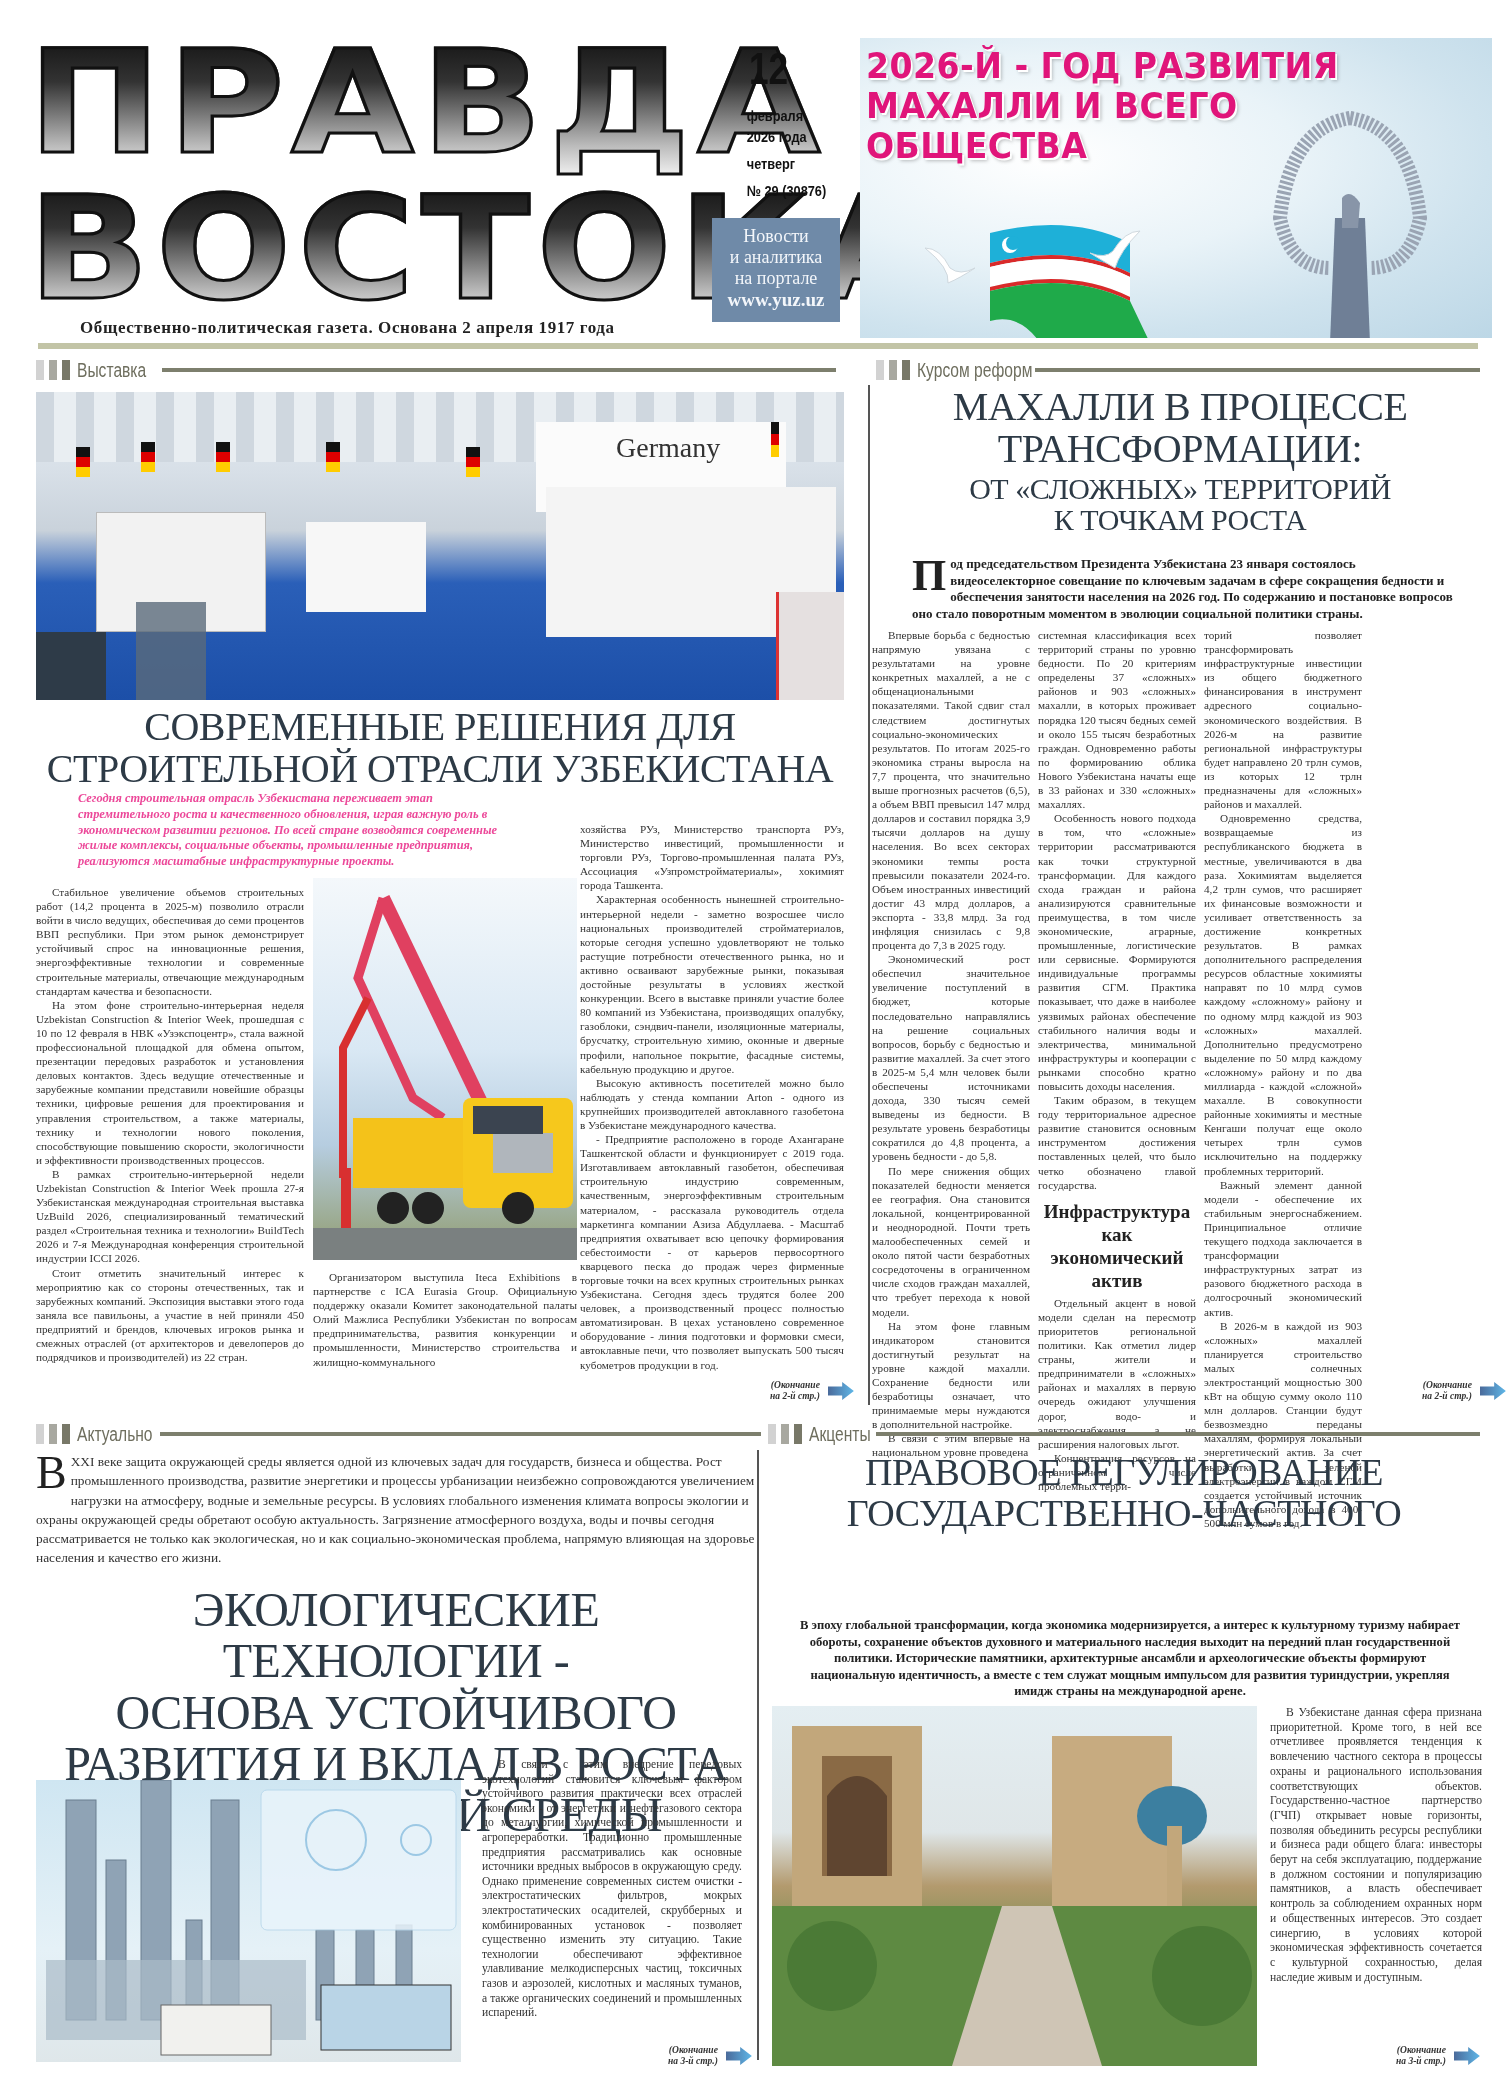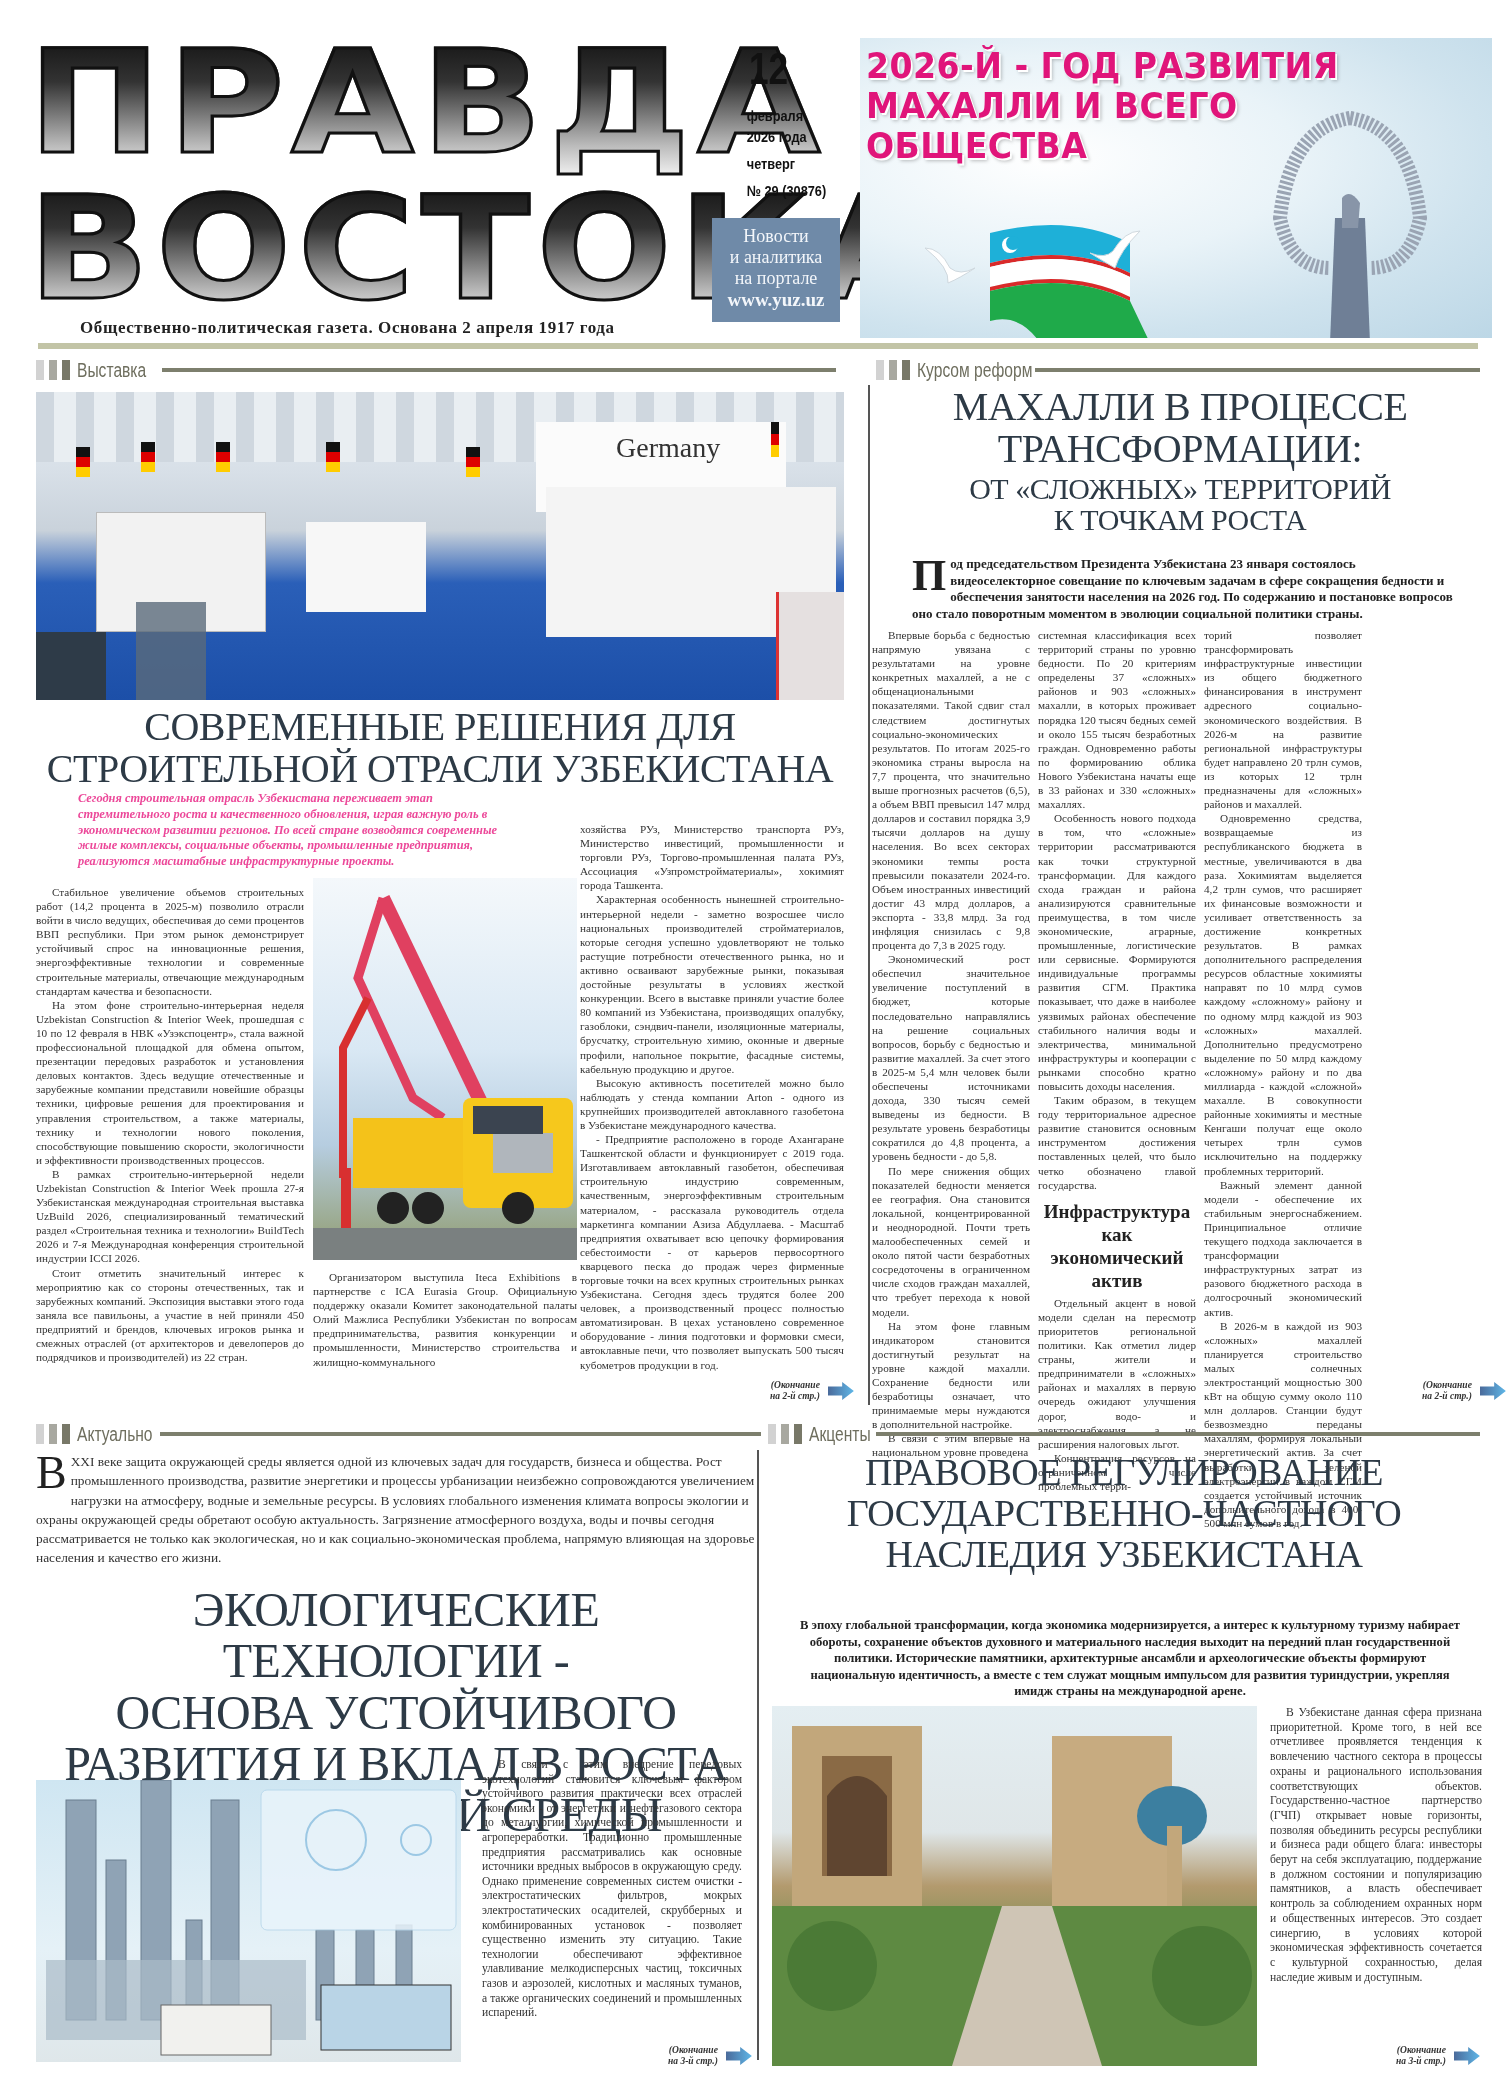--- a/index.html
+++ b/index.html
@@ -283,21 +283,20 @@
   <span class="b b1"></span>
     <span class="b b2"></span>
     <span class="b b3"></span>
   <span class="lbl">Акценты</span>
   <span class="line" style="margin-left:-12px"></span>
 </div>
 
 <div class="headline" style="left:768px;top:1452px;width:712px;font-size:38px;line-height:1.08">
   <div>ПРАВОВОЕ РЕГУЛИРОВАНИЕ</div>
   <div>ГОСУДАРСТВЕННО-ЧАСТНОГО</div>
-  <div>НАСЛЕДИЯ УЗБЕКИСТАНА</div>
 </div>
 
 <div class="lead-b" style="left:800px;top:1617px;width:660px;text-align:center;font-size:12.6px;line-height:16.6px">В эпоху глобальной трансформации, когда экономика модернизируется, а интерес к культурному туризму набирает обороты, сохранение объектов духовного и материального наследия выходит на передний план государственной политики. Исторические памятники, архитектурные ансамбли и археологические объекты формируют национальную идентичность, а вместе с тем служат мощным импульсом для развития туриндустрии, укрепляя имидж страны на международной арене.</div>
 
 <div class="photo" style="left:772px;top:1706px;width:485px;height:360px;background:linear-gradient(180deg,#e4eef2 0%,#dfe6e8 35%,#b39a6e 50%,#6d8a4a 70%,#4f7a3a 100%)">
   <svg width="485" height="360" viewBox="0 0 485 360">
     <rect x="20" y="20" width="130" height="180" fill="#c2a77b"></rect>
     <rect x="50" y="50" width="70" height="120" fill="#8a6a45"></rect>
     <path d="M55,170 L55,90 Q85,50 115,90 L115,170 Z" fill="#5f4530"></path>
     <rect x="280" y="30" width="120" height="170" fill="#c7ab80"></rect>

